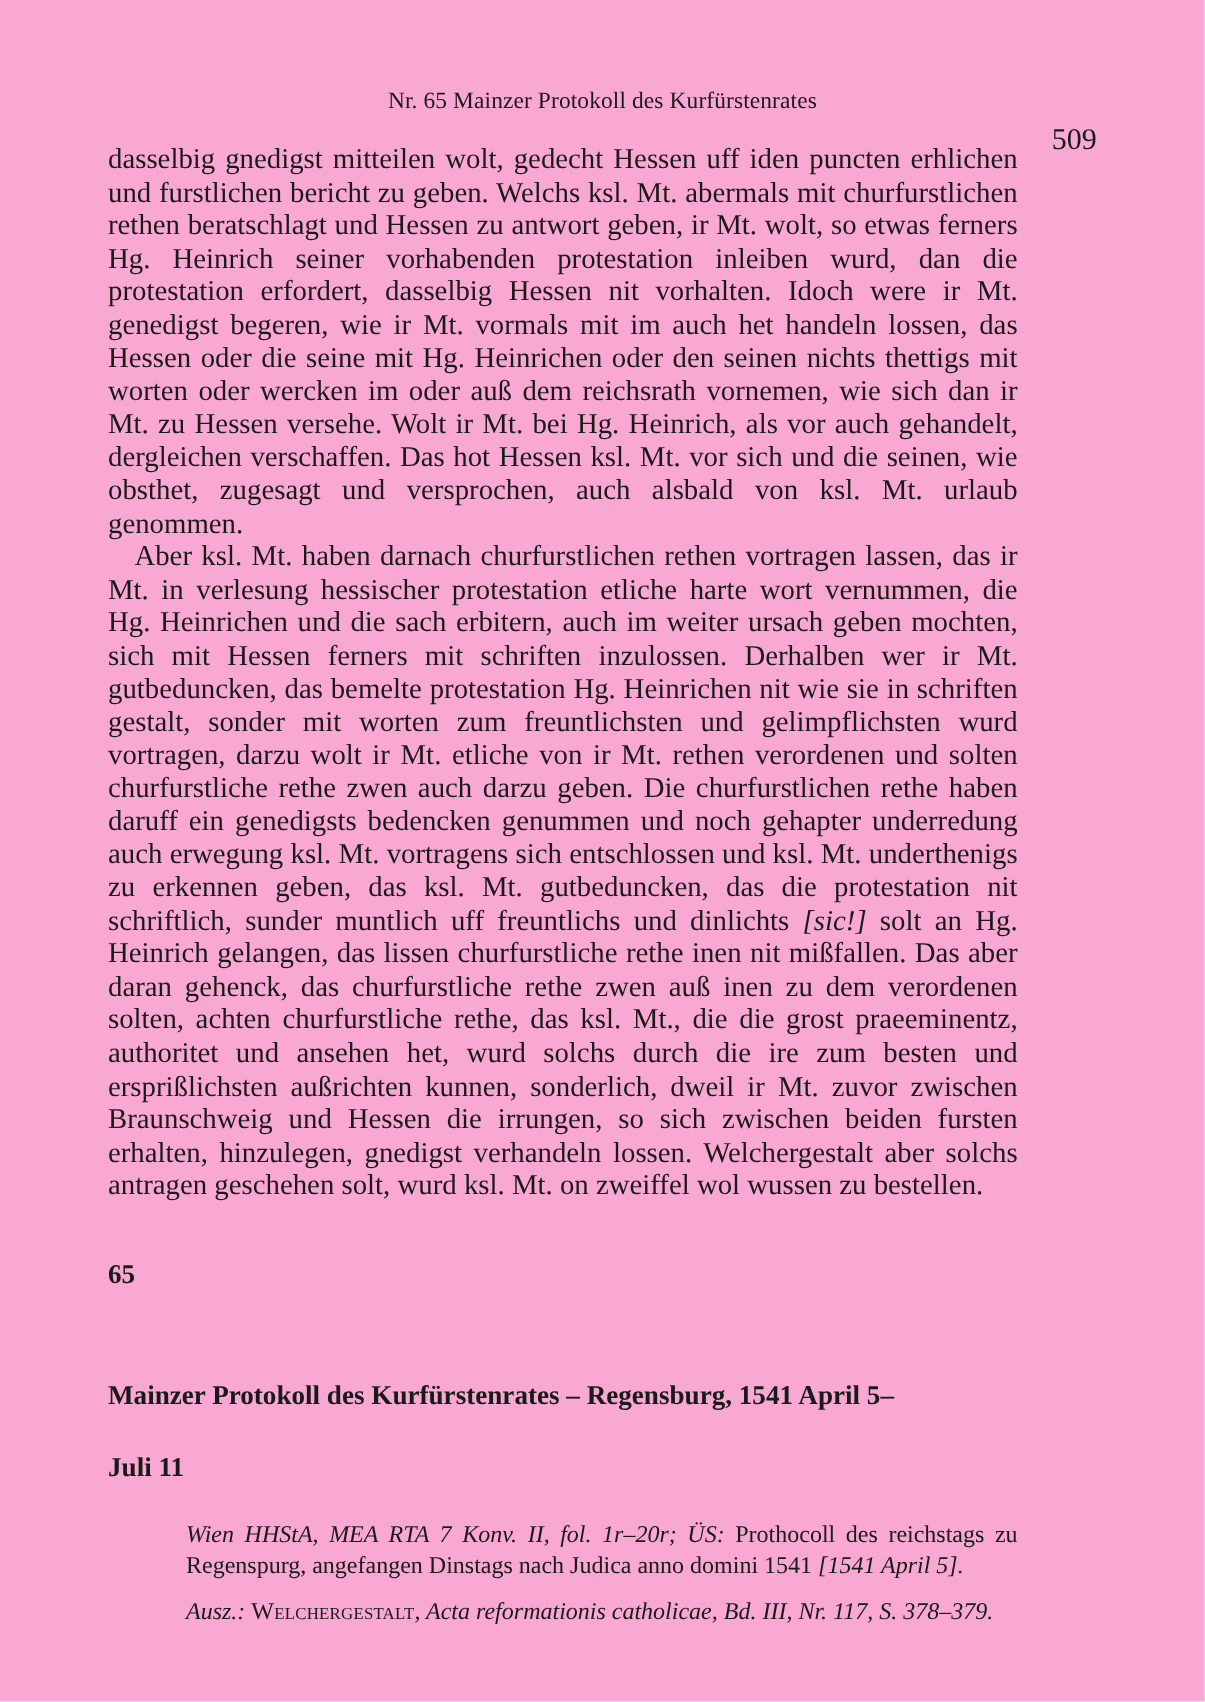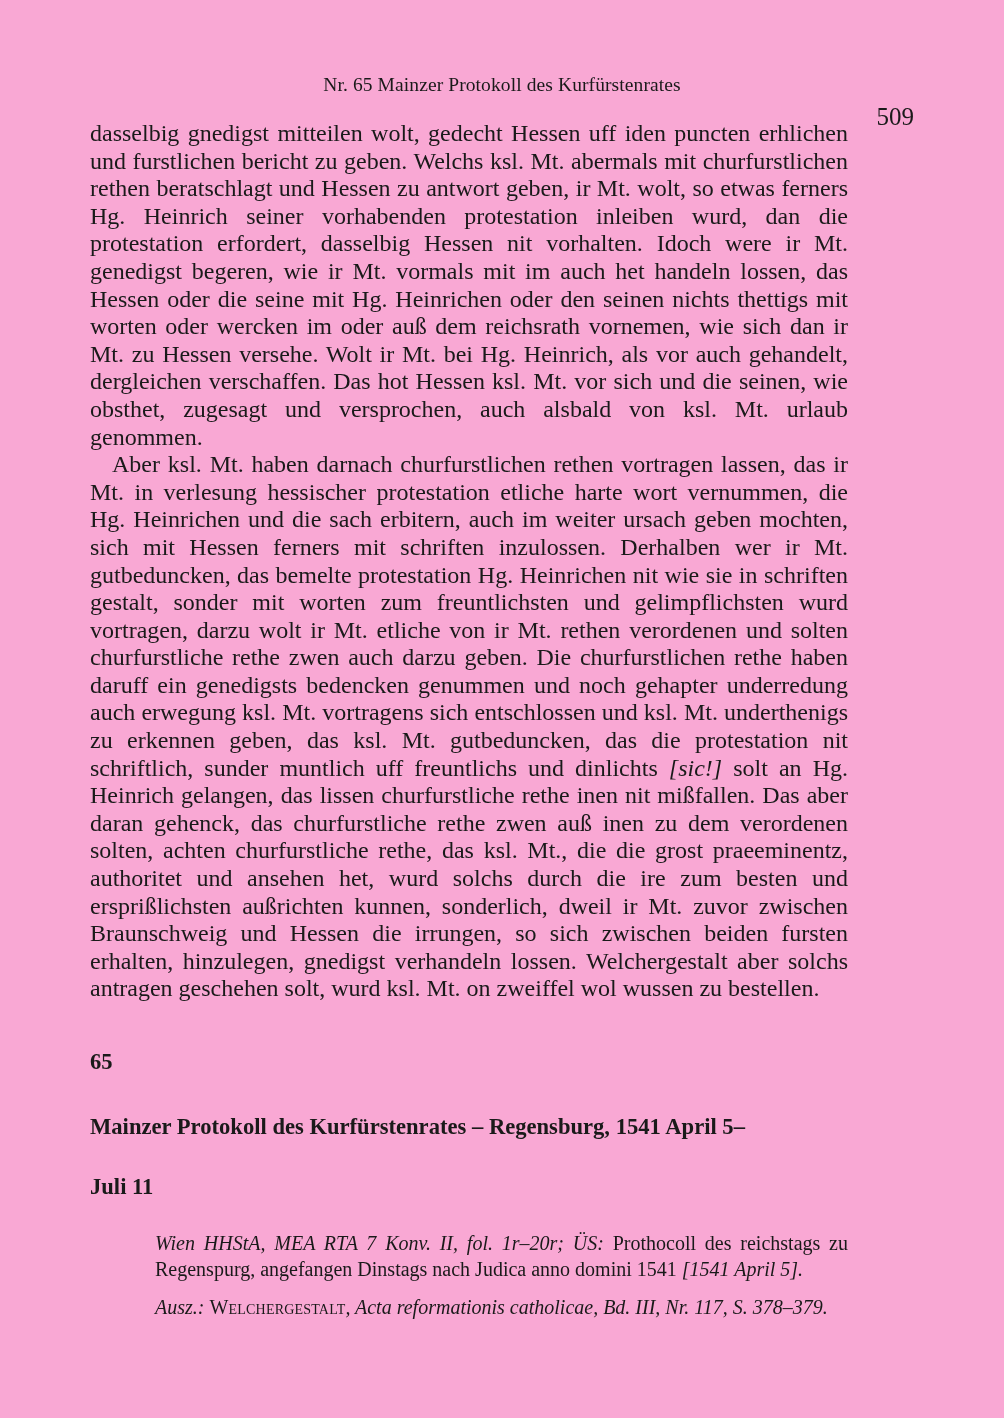--- a/index.html
+++ b/index.html
@@ -87,20 +87,21 @@
     font-weight: bold;
   }
   .section-title {
     flex: 1 1 auto;
     font-weight: bold;
     text-align: justify;
   }
   .section-title .ln1 {
     display: block;
     text-align: justify;
+    margin-top: 36px;
   }
   .section-title .ln1::after {
     content: "";
     display: inline-block;
     width: 100%;
   }
   .section-title .ln2 {
     display: block;
   }
 

